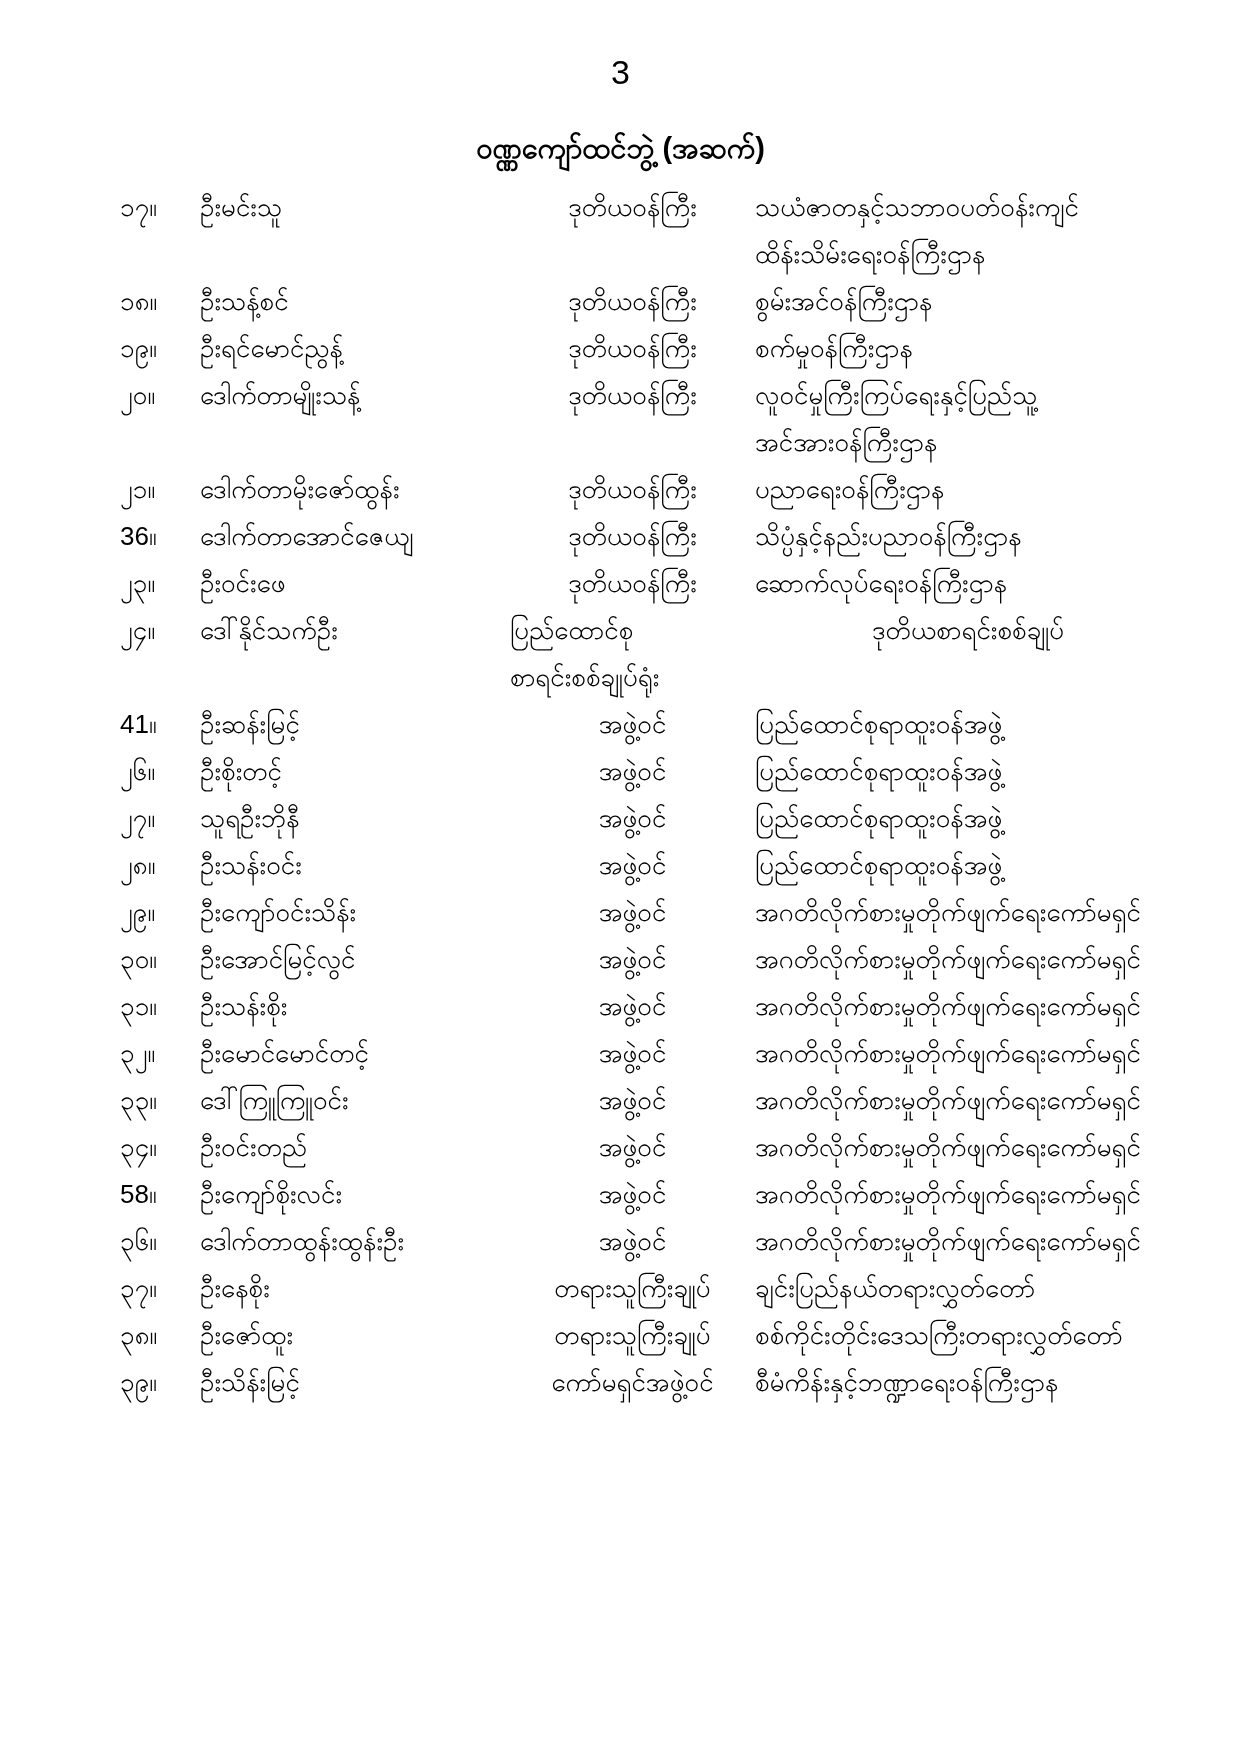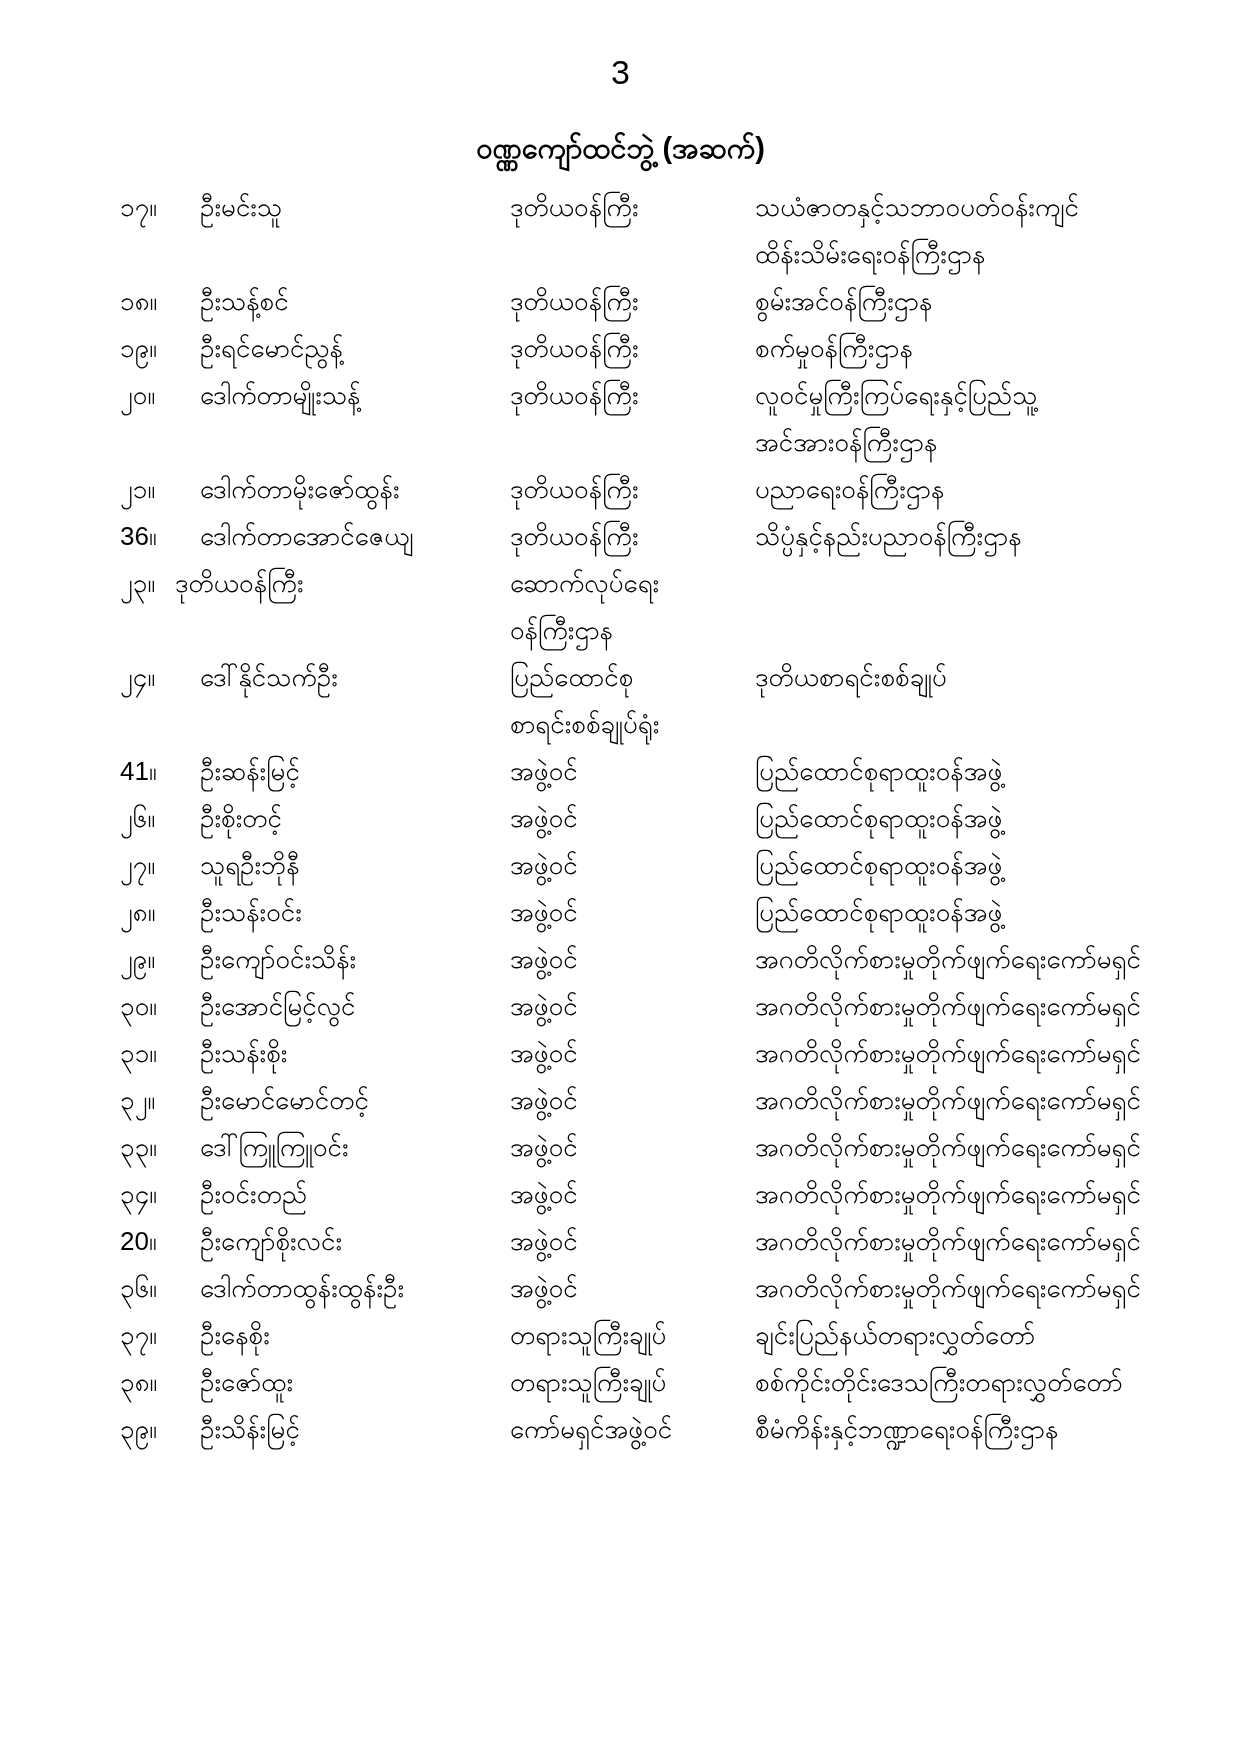--- a/index.html
+++ b/index.html
@@ -38,21 +38,21 @@
     display: grid;
     grid-template-columns: 55px 335px 245px 1fr;
     align-items: start;
     font-size: 26px;
     line-height: 47px;
     color: #000;
   }
   .cell { white-space: pre-line; }
   .cell.no   { text-align: left; }
   .cell.name { padding-left: 25px; }
-  .cell.pos  { padding-left: 0; }
+  .cell.pos  { padding-left: 0; text-align: center; }
   .cell.org  { padding-left: 0; }
 </style>
 </head>
 <body>
 
 <div class="page">
 
   <div class="page-number">3</div>
 
   <div class="doc-title">ဝဏ္ဏကျော်ထင်ဘွဲ့ (အဆက်)</div>
@@ -98,20 +98,21 @@
 
       <div class="row">
         <div class="cell no">36။</div>
         <div class="cell name">ဒေါက်တာအောင်ဇေယျ</div>
         <div class="cell pos">ဒုတိယဝန်ကြီး</div>
         <div class="cell org">သိပ္ပံနှင့်နည်းပညာဝန်ကြီးဌာန</div>
       </div>
 
       <div class="row">
         <div class="cell no">၂၃။</div>
+        <div class="cell name">ဦးဝင်းဖေ</div>
         <div class="cell pos">ဒုတိယဝန်ကြီး</div>
         <div class="cell org">ဆောက်လုပ်ရေးဝန်ကြီးဌာန</div>
       </div>
 
       <div class="row">
         <div class="cell no">၂၄။</div>
         <div class="cell name">ဒေါ်နိုင်သက်ဦး</div>
         <div class="cell org">ပြည်ထောင်စုစာရင်းစစ်ချုပ်ရုံး</div>
         <div class="cell pos">ဒုတိယစာရင်းစစ်ချုပ်</div>
       </div>
@@ -180,21 +181,21 @@
       </div>
 
       <div class="row">
         <div class="cell no">၃၄။</div>
         <div class="cell name">ဦးဝင်းတည်</div>
         <div class="cell pos">အဖွဲ့ဝင်</div>
         <div class="cell org">အဂတိလိုက်စားမှုတိုက်ဖျက်ရေးကော်မရှင်</div>
       </div>
 
       <div class="row">
-        <div class="cell no">20။</div>
+        <div class="cell no">58။</div>
         <div class="cell name">ဦးကျော်စိုးလင်း</div>
         <div class="cell pos">အဖွဲ့ဝင်</div>
         <div class="cell org">အဂတိလိုက်စားမှုတိုက်ဖျက်ရေးကော်မရှင်</div>
       </div>
 
       <div class="row">
         <div class="cell no">၃၆။</div>
         <div class="cell name">ဒေါက်တာထွန်းထွန်းဦး</div>
         <div class="cell pos">အဖွဲ့ဝင်</div>
         <div class="cell org">အဂတိလိုက်စားမှုတိုက်ဖျက်ရေးကော်မရှင်</div>

